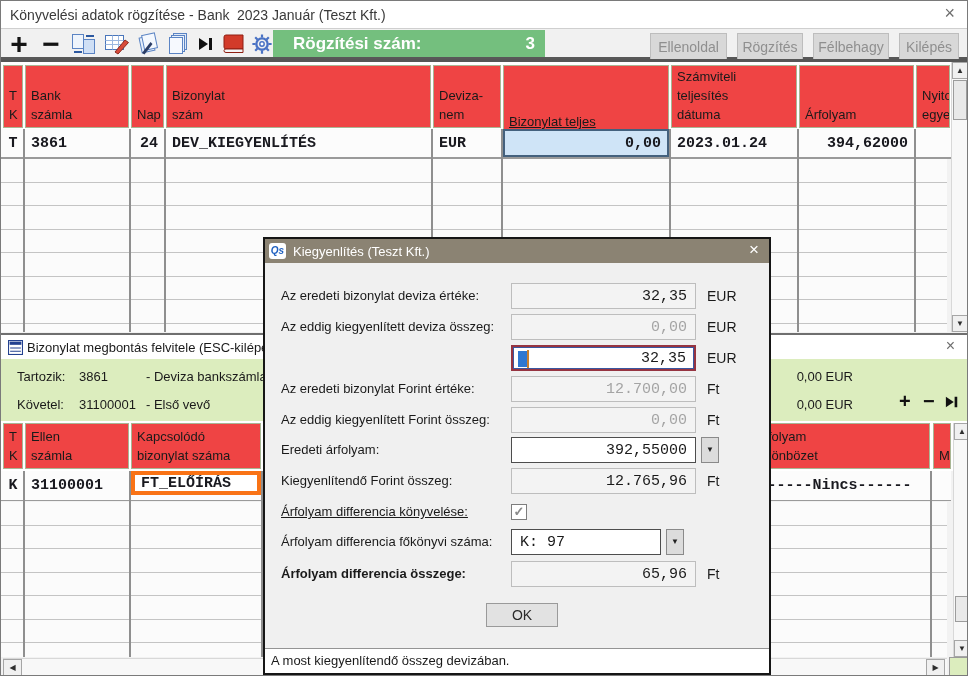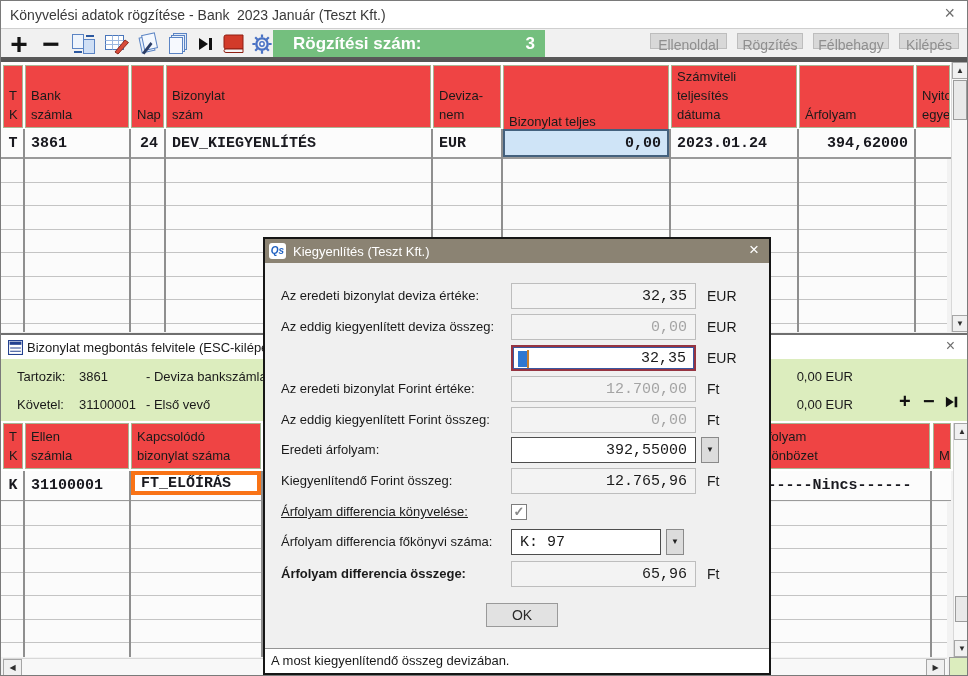--- a/index.html
+++ b/index.html
@@ -19,21 +19,21 @@
 
   
   .toolbar { position:absolute; left:0; top:28px; right:0; height:30px; background:#f1f1f1;
     border-bottom:2px solid #585858; }
   .tbtn { position:absolute; top:1px; height:28px; display:flex; align-items:center; justify-content:center;
     background:transparent; border:none; cursor:pointer; }
   .tbtn.sym { font-size:30px; font-weight:bold; color:#141414; line-height:24px; }
   .reclabel { position:absolute; left:272px; top:1px; width:272px; height:27px; background:#74bf7e;
     color:#ffffff; font-weight:bold; font-size:17px; line-height:27px; padding-left:20px; }
   .reclabel .recnum { position:absolute; right:10px; top:0; }
-  .gray-btn { position:absolute; top:4px; height:16px; background:#d8d8d8; border:1px solid #bdbdbd;
+  .gray-btn { position:absolute; top:4px; height:28px; background:#d8d8d8; border:1px solid #bdbdbd;
     color:#8f8f8f; font-size:14px; text-align:center; line-height:22px; font-family:"Liberation Sans",sans-serif; cursor:pointer; }
 
   
   .hcell { position:absolute; background:#ef4444; border:1px solid #a9b694; font-size:13px; color:#1a1a1a;
     display:flex; flex-direction:column; justify-content:flex-end; padding:3px 5px; line-height:19px; overflow:hidden; white-space:nowrap; }
   .vsep { position:absolute; width:2px; background:#8f8f8f; }
   .rowline-area { position:absolute; background:repeating-linear-gradient(to bottom,#fbfbfb 0px,#fbfbfb 22.5px,#c4c4c4 22.5px,#c4c4c4 23.5px); }
   .dcell { position:absolute; top:0; height:100%; font-size:15px; font-weight:bold;
     font-family:"Liberation Mono","DejaVu Sans Mono",monospace; color:#19191f;
     display:flex; align-items:center; padding:0 6px; white-space:nowrap; overflow:hidden; }
@@ -204,21 +204,21 @@
       <span>Nap</span>
     </div>
     <div class="hcell u-biz" style="top:3px;height:63px;">
       <span>Bizonylat</span>
       <span>szám</span>
     </div>
     <div class="hcell u-dev" style="top:3px;height:63px;">
       <span>Deviza-</span>
       <span>nem</span>
     </div>
-    <div class="hcell u-ert" style="top:3px;height:70px;">
+    <div class="hcell u-ert" style="top:3px;height:70px;text-decoration:underline;">
       <span>Bizonylat teljes</span>
     </div>
     <div class="hcell u-dat" style="top:3px;height:63px;">
       <span>Számviteli</span>
       <span>teljesítés</span>
       <span>dátuma</span>
     </div>
     <div class="hcell u-arf" style="top:3px;height:63px;">
       <span>Árfolyam</span>
     </div>

